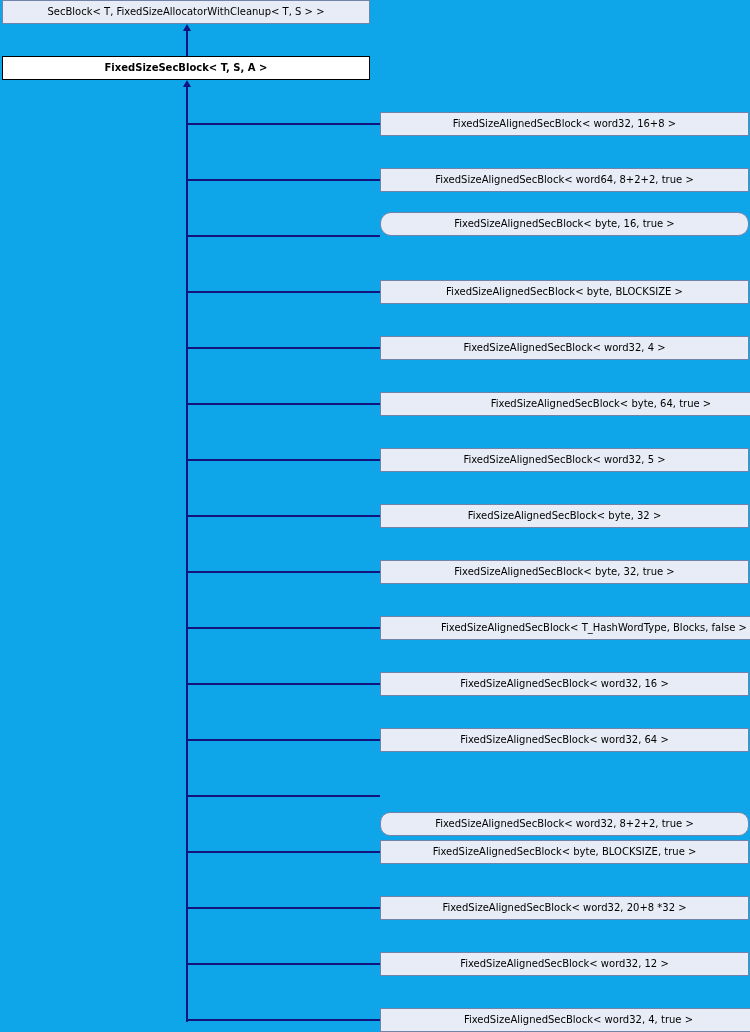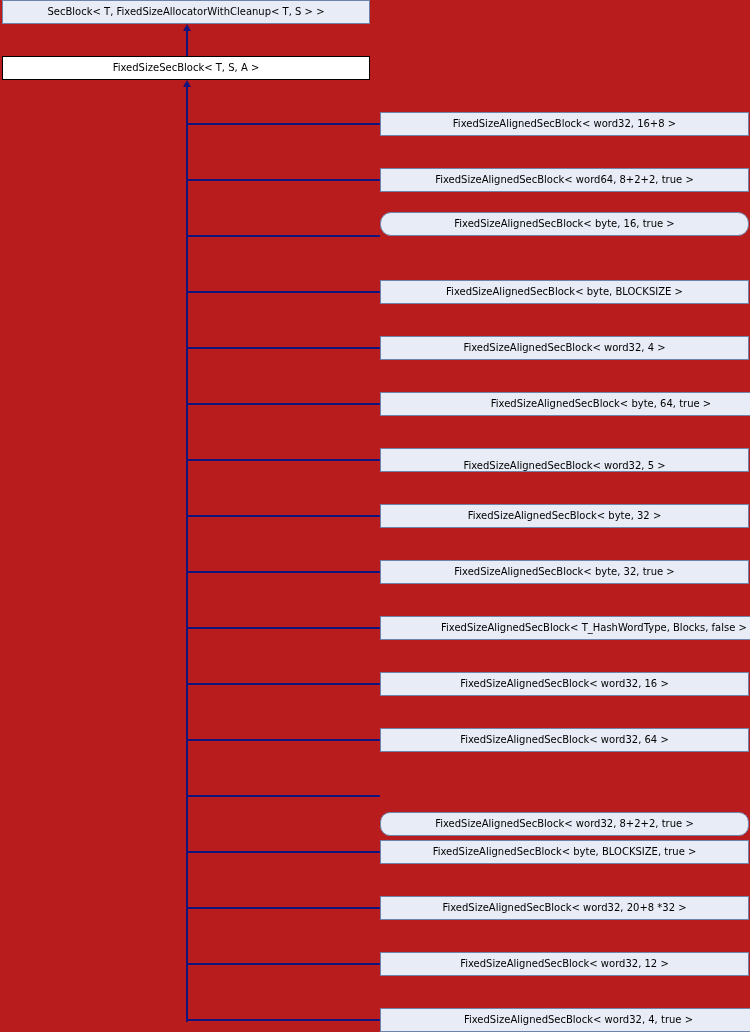--- a/index.html
+++ b/index.html
@@ -8,21 +8,21 @@
     padding: 0;
     background: #ffffff;
   }
   body {
     font-family: "DejaVu Sans", "Liberation Sans", sans-serif;
   }
   #diagram {
     position: relative;
     width: 750px;
     height: 1032px;
-    background: #b91c1c;
+    background: #0ea5e9;
     overflow: hidden;
   }
   .node {
     position: absolute;
     box-sizing: border-box;
     display: flex;
     align-items: center;
     justify-content: center;
     font-size: 10px;
     line-height: 1;
@@ -73,21 +73,21 @@
 
 <div id="diagram">
 
   <div class="node root" id="node-base" style="left:2px; top:0px; width:368px;">
     <span class="node-label">SecBlock&lt; T, FixedSizeAllocatorWithCleanup&lt; T, S &gt; &gt;</span>
   </div>
 
   <div class="edge-v" style="left:186px; top:31px; height:25px;"></div>
   <div class="arrowhead" style="left:183px; top:24px;"></div>
 
-  <div class="node current" id="node-current" style="left:2px; top:56px; width:368px;">
+  <div class="node current" id="node-current" style="left:2px; top:56px; width:368px;font-weight:bold;">
     <span class="node-label">FixedSizeSecBlock&lt; T, S, A &gt;</span>
   </div>
 
   <div class="edge-v" style="left:186px; top:87px; height:18px;"></div>
   <div class="arrowhead" style="left:183px; top:80px;"></div>
 
   <div class="edge-v" style="left:186px; top:104px; height:918px;"></div>
 
   <div id="derived-layer">
       <div class="edge-h" style="left: 186px; top: 123px; width: 194px;"></div>
@@ -108,21 +108,21 @@
       </div>
       <div class="edge-h" style="left: 186px; top: 347px; width: 194px;"></div>
       <div class="node derived" style="left: 380px; top: 336px; width: 369px;">
         <span class="node-label">FixedSizeAlignedSecBlock&lt; word32, 4 &gt;</span>
       </div>
       <div class="edge-h" style="left: 186px; top: 403px; width: 194px;"></div>
       <div class="node derived" style="left: 380px; top: 392px; width: 442px;">
         <span class="node-label">FixedSizeAlignedSecBlock&lt; byte, 64, true &gt;</span>
       </div>
       <div class="edge-h" style="left: 186px; top: 459px; width: 194px;"></div>
-      <div class="node derived" style="left: 380px; top: 448px; width: 369px; align-items: flex-end;">
+      <div class="node derived" style="left: 380px; top: 448px; width: 369px;">
         <span class="node-label">FixedSizeAlignedSecBlock&lt; word32, 5 &gt;</span>
       </div>
       <div class="edge-h" style="left: 186px; top: 515px; width: 194px;"></div>
       <div class="node derived" style="left: 380px; top: 504px; width: 369px;">
         <span class="node-label">FixedSizeAlignedSecBlock&lt; byte, 32 &gt;</span>
       </div>
       <div class="edge-h" style="left: 186px; top: 571px; width: 194px;"></div>
       <div class="node derived" style="left: 380px; top: 560px; width: 369px;">
         <span class="node-label">FixedSizeAlignedSecBlock&lt; byte, 32, true &gt;</span>
       </div>

